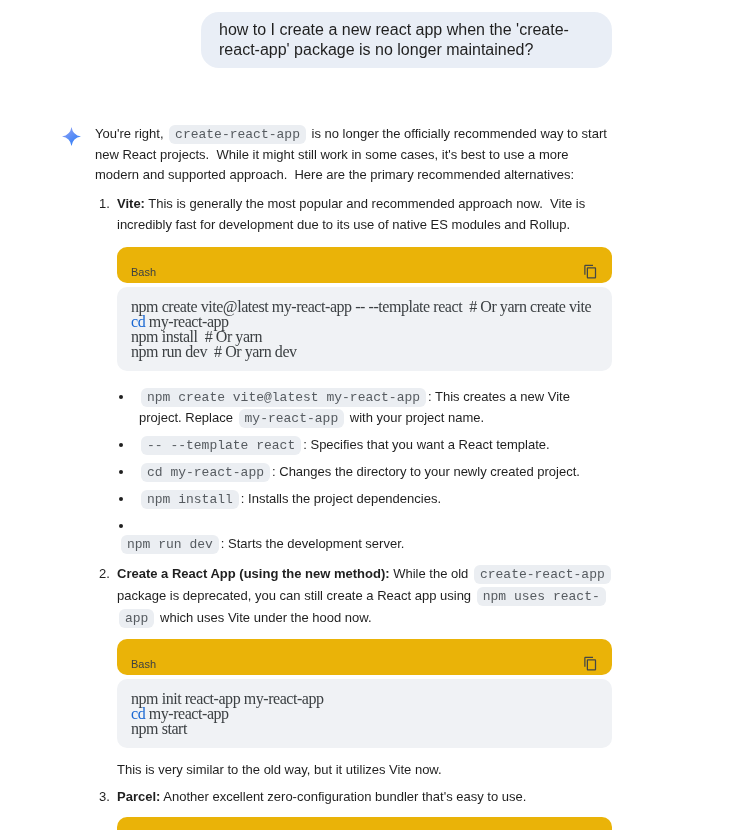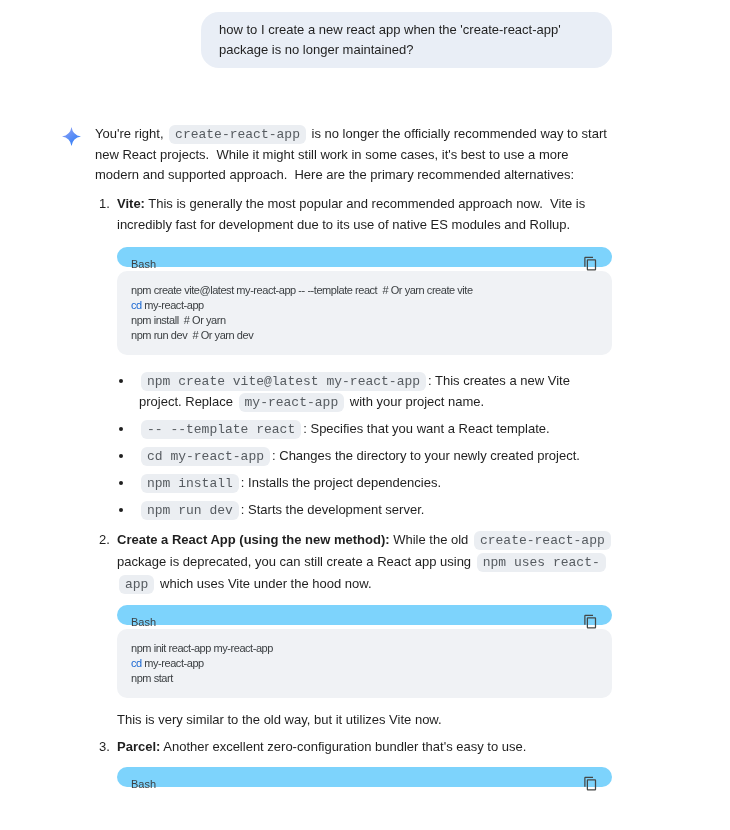--- a/index.html
+++ b/index.html
@@ -1,51 +1,51 @@
 <!DOCTYPE html>
 <html><head>
 <meta charset="utf-8">
 <style>
   html,body{margin:0;padding:0;background:#ffffff;}
   .page{position:relative;width:730px;height:830px;overflow:hidden;background:#ffffff;
         font-family:"Liberation Sans",sans-serif;color:#1f1f1f;}
   
   .user-row{display:flex;justify-content:flex-end;padding:12px 118px 0 0;}
   .user-bubble{background:#e9eef6;border-radius:18px;padding:8px 18px;max-width:375px;
-               font-size:13px;line-height:20px;color:#1f1f1f;}
+               font-size:16px;line-height:20px;color:#1f1f1f;}
   
   .response{display:flex;margin:56px 0 0 62px;}
   .avatar{width:19px;height:19px;margin:3px 14px 0 0;flex:none;}
   .content{width:520px;}
   .para{margin:0;font-size:13px;line-height:20px;}
   .seg{white-space:pre-wrap;}
   .pill{font-family:"Liberation Mono","DejaVu Sans Mono",monospace;font-size:13px;
         background:#ebeef2;color:#565b60;padding:2px 6px;border-radius:6px;margin:0 2px;
         -webkit-box-decoration-break:clone;box-decoration-break:clone;}
   .oitem{display:flex;font-size:13px;line-height:21px;}
   .mt8{margin-top:8px;}.mt6{margin-top:6px;}.mt12{margin-top:12px;}
   .marker{flex:none;width:22px;padding-left:4px;box-sizing:border-box;}
   .oit-body{flex:1;}
   strong{font-weight:bold;text-align:center;}
   
   .code-block{margin-left:22px;width:495px;box-sizing:border-box;}
   .cb1{margin-top:12px;}.cb2{margin-top:10px;}.cb3{margin-top:10px;}
-  .cb-header{height:20px;background:#7dd3fc;border-radius:10px;display:flex;align-items:center;
+  .cb-header{height:36px;background:#eab308;border-radius:10px;display:flex;align-items:center;
              justify-content:space-between;padding:13px 8px 0 14px;box-sizing:border-box;}
   .cb-lang{font-size:11px;color:#3c4043;}
   .copy-btn{width:28px;height:28px;border:none;background:transparent;display:flex;align-items:center;
             justify-content:center;cursor:pointer;color:#444746;padding:0;border-radius:50%;}
   .cb-body{margin-top:4px;background:#f0f2f5;border-radius:10px;padding:12px 14px;}
-  .code-line{font-family:Liberation Sans, sans-serif;font-size:11px;
+  .code-line{font-family:Liberation Serif, serif;font-size:16px;
              line-height:15px;letter-spacing:-0.45px;color:#3c4043;white-space:pre;}
   .kw{color:#1967d2;}
   
   .bullets{margin:16px 0 0 24px;}
   .bullet-row{display:flex;font-size:13px;line-height:20px;margin-bottom:6px;gap:6px;}
-  .bullet-row:last-child{margin-bottom:0;}
+  .bullet-row:last-child{margin-bottom:0;flex-direction:column;}
   .dot{flex:none;width:4px;height:4px;border-radius:50%;background:#1f1f1f;margin:8px 10px 0 0;}
   .b-body{flex:1;}
   .indent{margin-left:22px;}
 </style>
 </head>
 <body>
 
 <div class="page">
 
   <div class="user-row">

